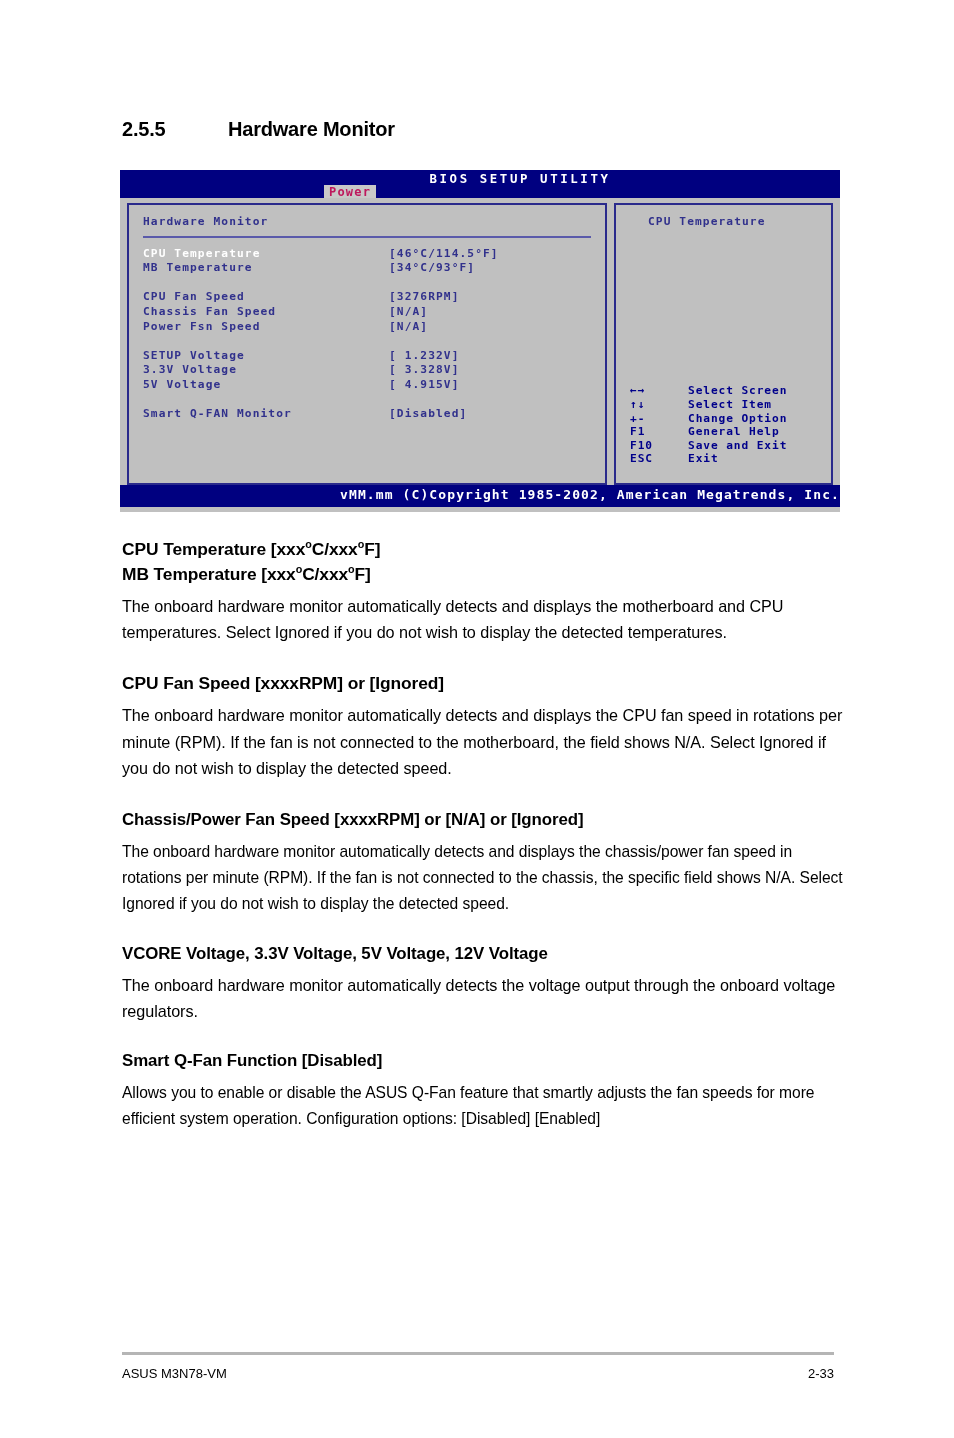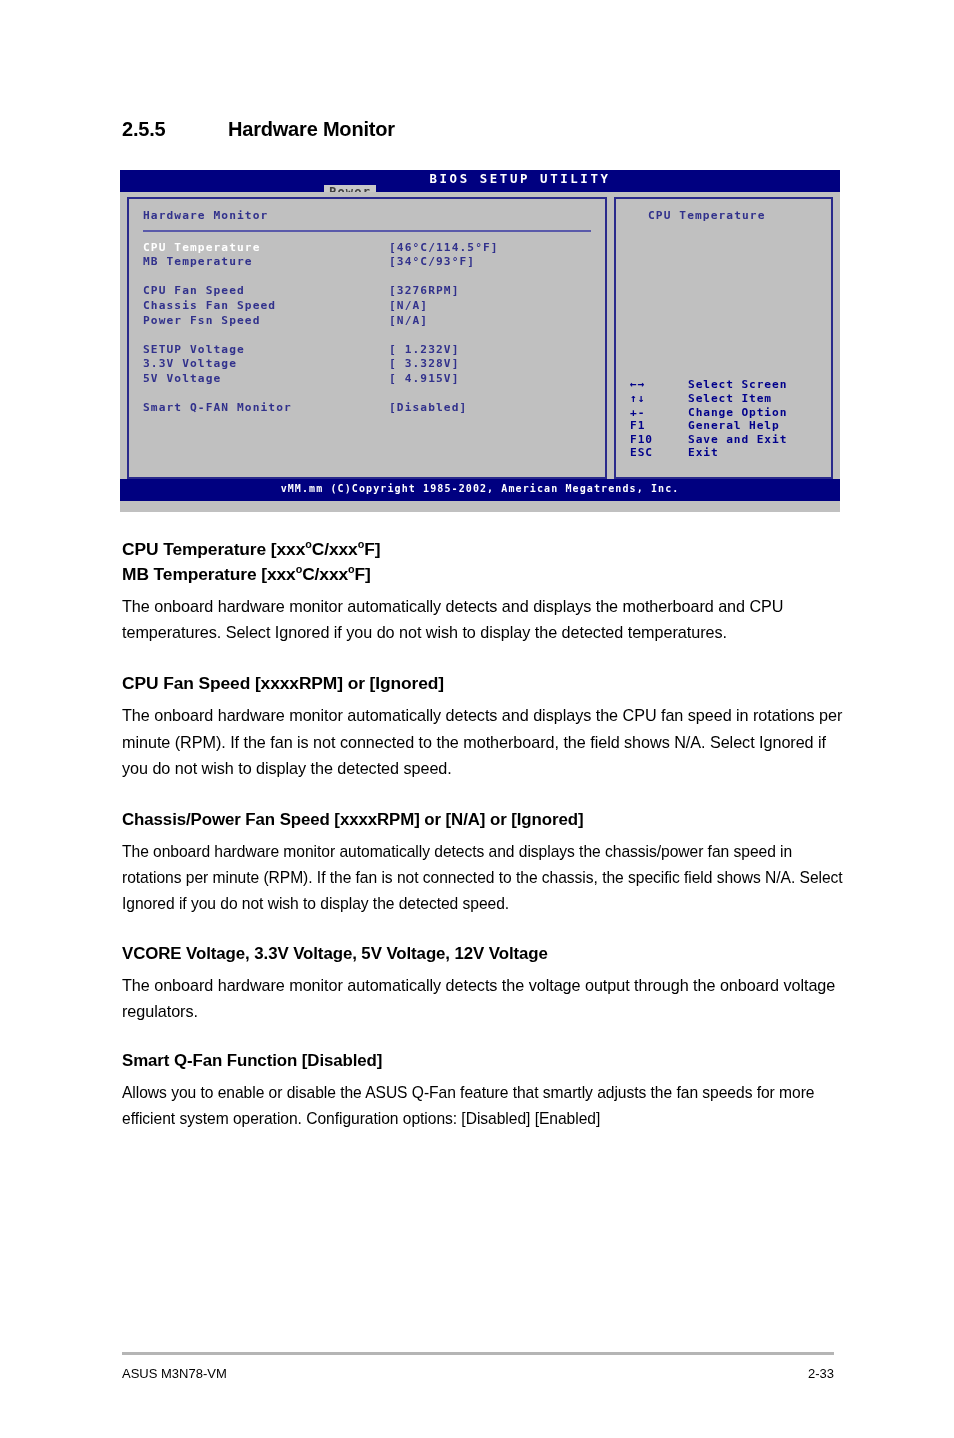--- a/index.html
+++ b/index.html
@@ -41,39 +41,39 @@
     background: #c0c0c0;
     font-family: "DejaVu Sans Mono", "Liberation Mono", monospace;
     font-weight: bold;
     font-size: 11.2px;
     line-height: 14.6px;
     letter-spacing: 0.2px;
   }
 
   .bios-titlebar {
     position: relative;
-    height: 22px;
+    height: 28px;
     background: #000080;
   }
   .bios-title {
     position: absolute;
     left: 0; right: 0;
     top: 2px;
     text-align: center;
     color: #ffffff;
     font-size: 12.4px;
     letter-spacing: 2.6px;
     padding-left: 80px;
   }
   .bios-tab {
     position: absolute;
     left: 204px;
     top: 15px;
     background: #c8c8c8;
-    color: #404040;
+    color: #be185d;
     font-size: 12px;
     letter-spacing: 1.2px;
     padding: 0px 5px 1px 5px;
   }
 
   .bios-body {
     position: relative;
     height: 287px;
     background: #c0c0c0;
     padding: 5px 7px 0 7px;
@@ -130,22 +130,22 @@
     color: #00008b;
     letter-spacing: 0.9px;
   }
   .legend-row { display: flex; white-space: pre; line-height: 13.6px; }
   .legend-key { width: 58px; }
 
   .bios-footer {
     height: 22px;
     background: #000080;
     color: #ffffff;
-    text-align: center;
-    font-size: 10px;
+    text-align: right;
+    font-size: 13px;
     letter-spacing: 1.1px;
     padding-top: 3px;
   }
 
   
   .content {
     position: absolute;
     left: 122px;
     top: 537px;
     width: 724px;

